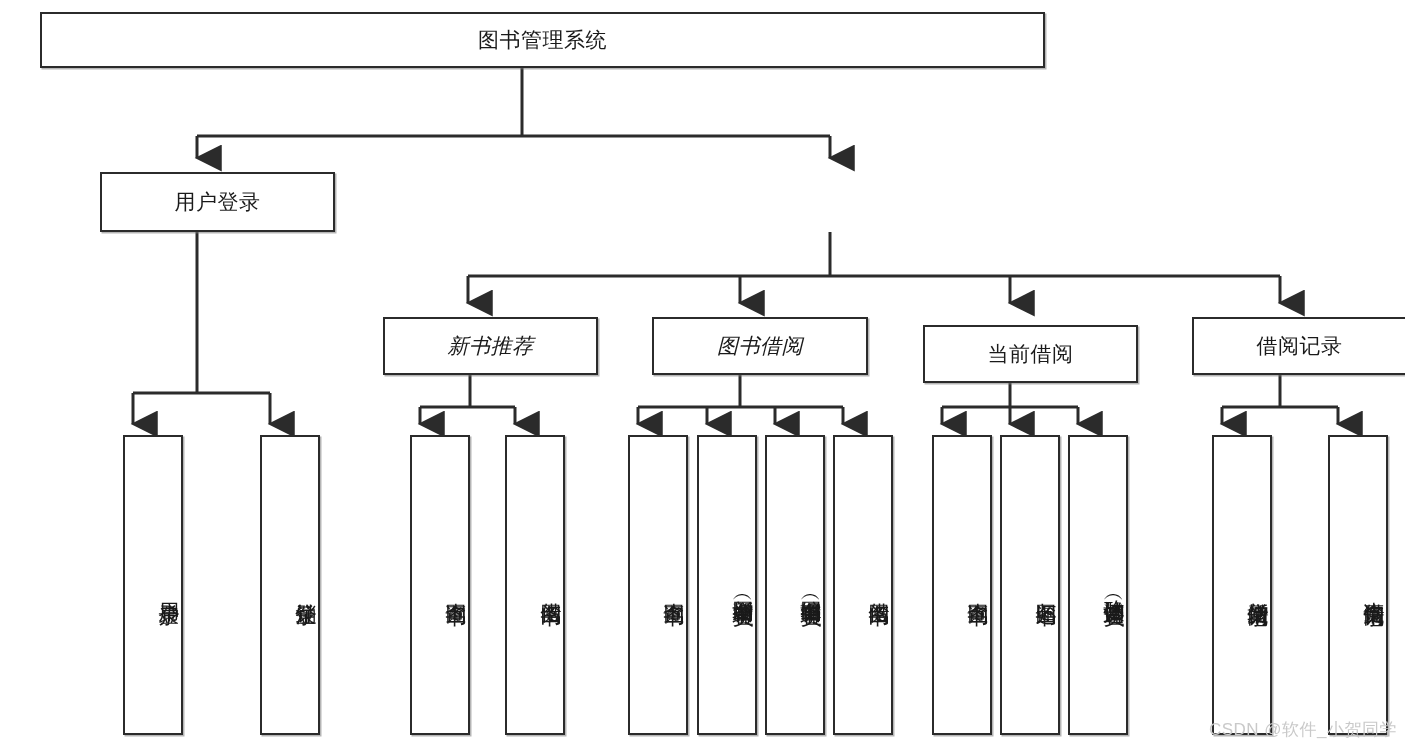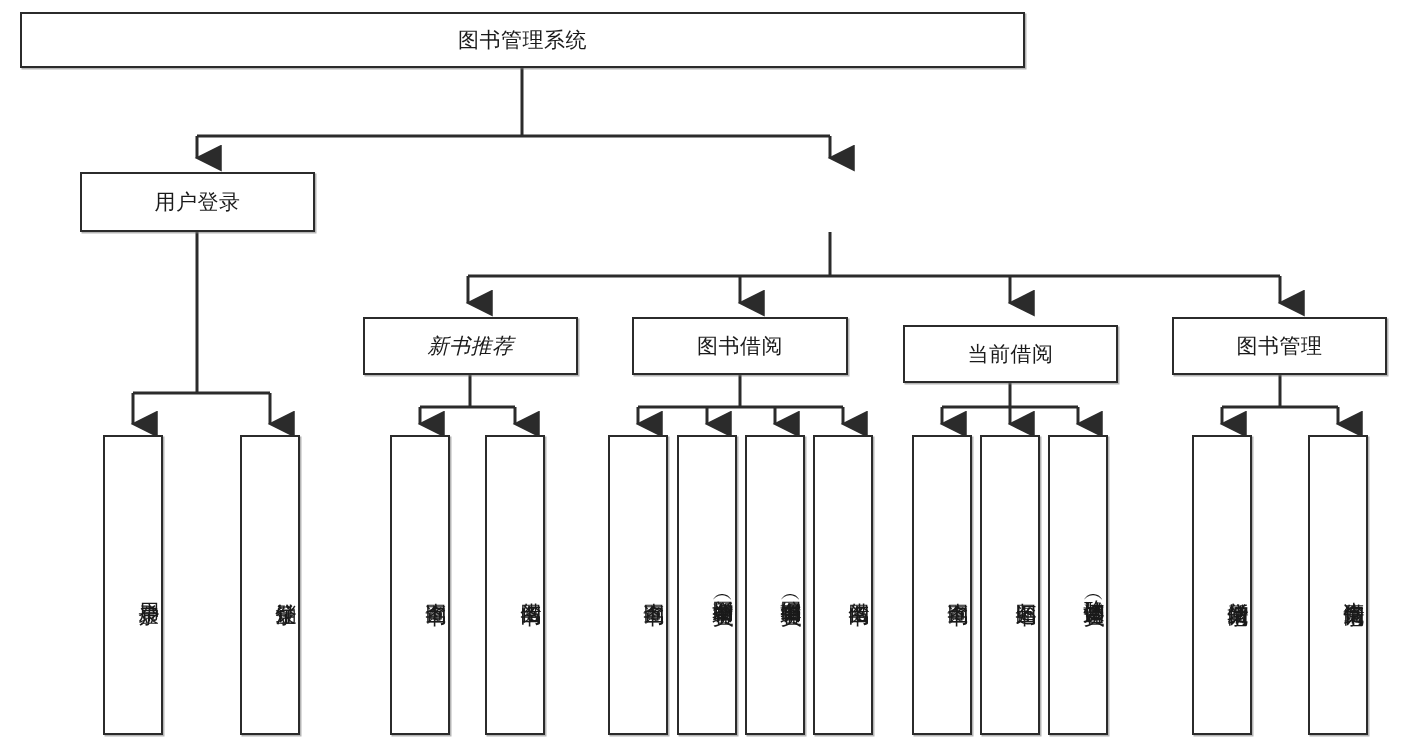--- a/index.html
+++ b/index.html
@@ -28,20 +28,21 @@
     position: absolute;
     box-sizing: border-box;
     background: #ffffff;
     border: 2px solid #2b2b2b;
     box-shadow: 1.5px 1.5px 0 0 rgba(120,120,120,0.55);
     display: flex;
     align-items: center;
     justify-content: center;
     color: #1a1a1a;
     z-index: 2;
+    margin-left: 20px;
   }
   .node.h {
     font-size: 21px;
     letter-spacing: 0.5px;
   }
   .node.v {
     writing-mode: vertical-rl;
     text-orientation: upright;
     align-items: flex-start;
     justify-content: center;
@@ -133,28 +134,28 @@
     <span class="label">图书管理系统</span>
   </div>
 
   <div class="node h" style="left:80px; top:172px; width:235px; height:60px;">
     <span class="label">用户登录</span>
   </div>
 
   <div class="node h" style="left:363px; top:317px; width:215px; height:58px;font-style:italic;">
     <span class="label">新书推荐</span>
   </div>
-  <div class="node h" style="left:632px; top:317px; width:216px; height:58px;">
+  <div class="node h" style="left:632px; top:317px; width:216px; height:58px;font-style:italic;">
     <span class="label">图书借阅</span>
   </div>
   <div class="node h" style="left:903px; top:325px; width:215px; height:58px;">
     <span class="label">当前借阅</span>
   </div>
   <div class="node h" style="left:1172px; top:317px; width:215px; height:58px;">
-    <span class="label">图书管理</span>
+    <span class="label">借阅记录</span>
   </div>
 
   <div class="node v" style="left:103px; top:435px; width:60px; height:300px;">
     <span class="label">用户登录</span>
   </div>
   <div class="node v" style="left:240px; top:435px; width:60px; height:300px;">
     <span class="label">注销登录</span>
   </div>
 
   <div class="node v" style="left:390px; top:435px; width:60px; height:300px;">
@@ -187,14 +188,15 @@
     <span class="label">确认归还（管理员）</span>
   </div>
 
   <div class="node v" style="left:1192px; top:435px; width:60px; height:300px;">
     <span class="label">新增借阅记录</span>
   </div>
   <div class="node v" style="left:1308px; top:435px; width:60px; height:300px;">
     <span class="label">查询借阅记录</span>
   </div>
 
+  <div id="watermark">CSDN @软件_小贺同学</div>
 
 </div>
 
 </body></html>

